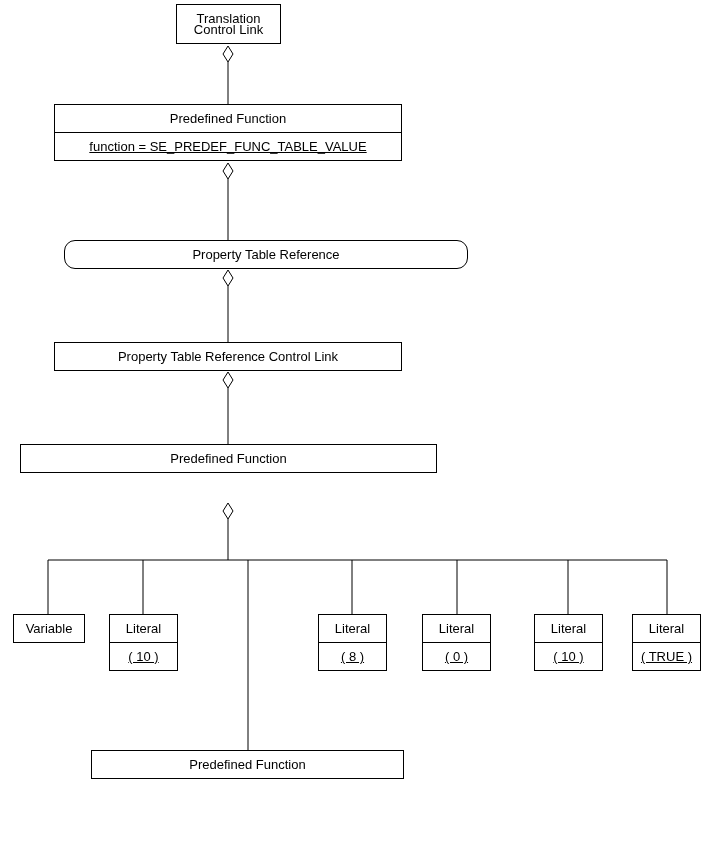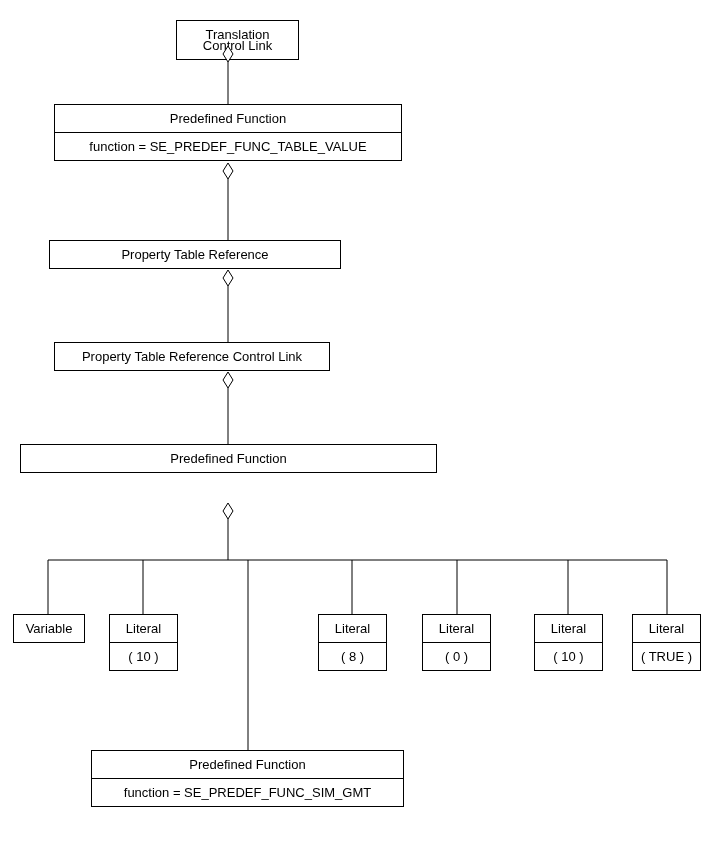--- a/index.html
+++ b/index.html
@@ -19,45 +19,46 @@
     background: #fff;
     box-sizing: border-box;
   }
   .cell {
     text-align: center;
     padding: 6px 4px;
     box-sizing: border-box;
   }
   .sep {
     border-top: 1px solid #000;
+    text-decoration: underline;
   }
   svg.conn {
     position: absolute;
     overflow: visible;
     pointer-events: none;
   }
 </style>
 </head>
 <body>
 
-<div class="box" style="left:176px; top:4px; width:123px;margin-top:16px;">
+<div class="box" style="left:176px; top:4px; width:105px;">
   <div class="cell">Translation</div>
   <div class="cell" style="margin-top:-10px; padding-top:0;">Control Link</div>
 </div>
 
 <div class="box" style="left:54px; top:104px; width:348px;">
   <div class="cell">Predefined Function</div>
   <div class="cell sep">function = SE_PREDEF_FUNC_TABLE_VALUE</div>
 </div>
 
-<div class="box" style="left:49px; top:240px; width:292px;">
+<div class="box" style="left:64px; top:240px; width:404px;border-radius:11px;">
   <div class="cell">Property Table Reference</div>
 </div>
 
-<div class="box" style="left:54px; top:342px; width:276px;">
+<div class="box" style="left:54px; top:342px; width:348px;">
   <div class="cell">Property Table Reference Control Link</div>
 </div>
 
 <div class="box" style="left:20px; top:444px; width:417px;">
   <div class="cell">Predefined Function</div>
 </div>
 
 <div class="box" style="left:13px; top:614px; width:72px;">
   <div class="cell">Variable</div>
 </div>
@@ -82,21 +83,20 @@
   <div class="cell sep">( 10 )</div>
 </div>
 
 <div class="box" style="left:632px; top:614px; width:69px;">
   <div class="cell">Literal</div>
   <div class="cell sep">( TRUE )</div>
 </div>
 
 <div class="box" style="left:91px; top:750px; width:313px;">
   <div class="cell">Predefined Function</div>
-  <div class="cell sep">function = SE_PREDEF_FUNC_SIM_GMT</div>
 </div>
 
 <svg class="conn" width="706" height="851" style="left:0; top:0;">
 
   <g>
     <polygon points="228,46 233,54 228,62 223,54" fill="#fff" stroke="#000"></polygon>
     <line x1="228" y1="62" x2="228" y2="104" stroke="#000"></line>
   </g>
 
   <g>

